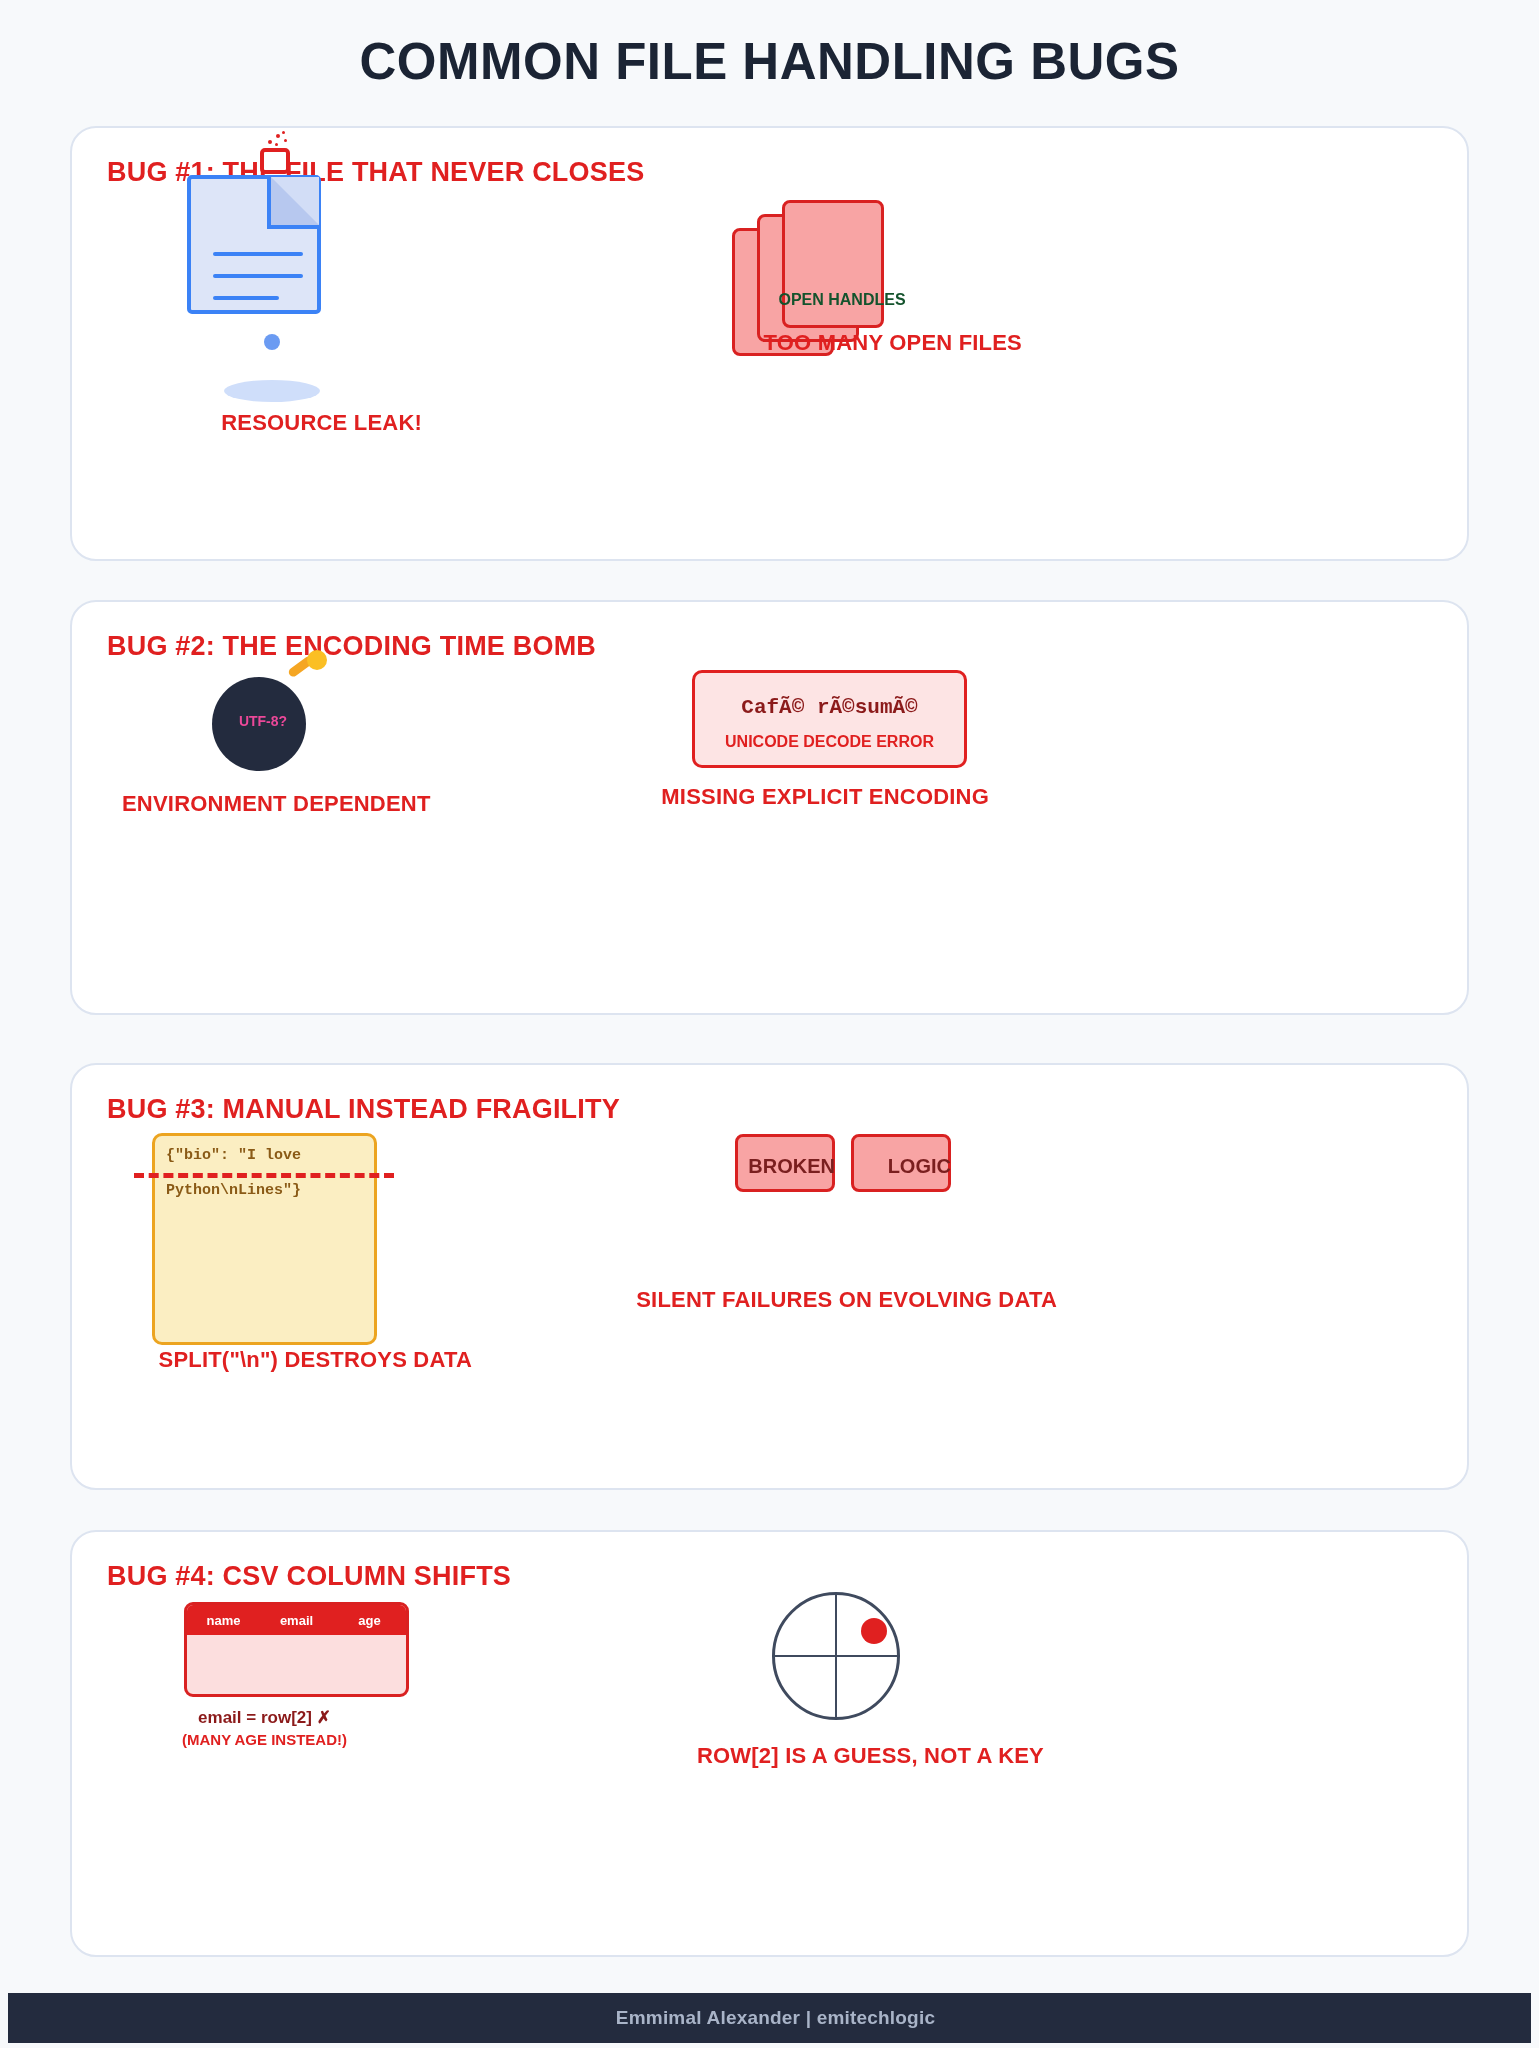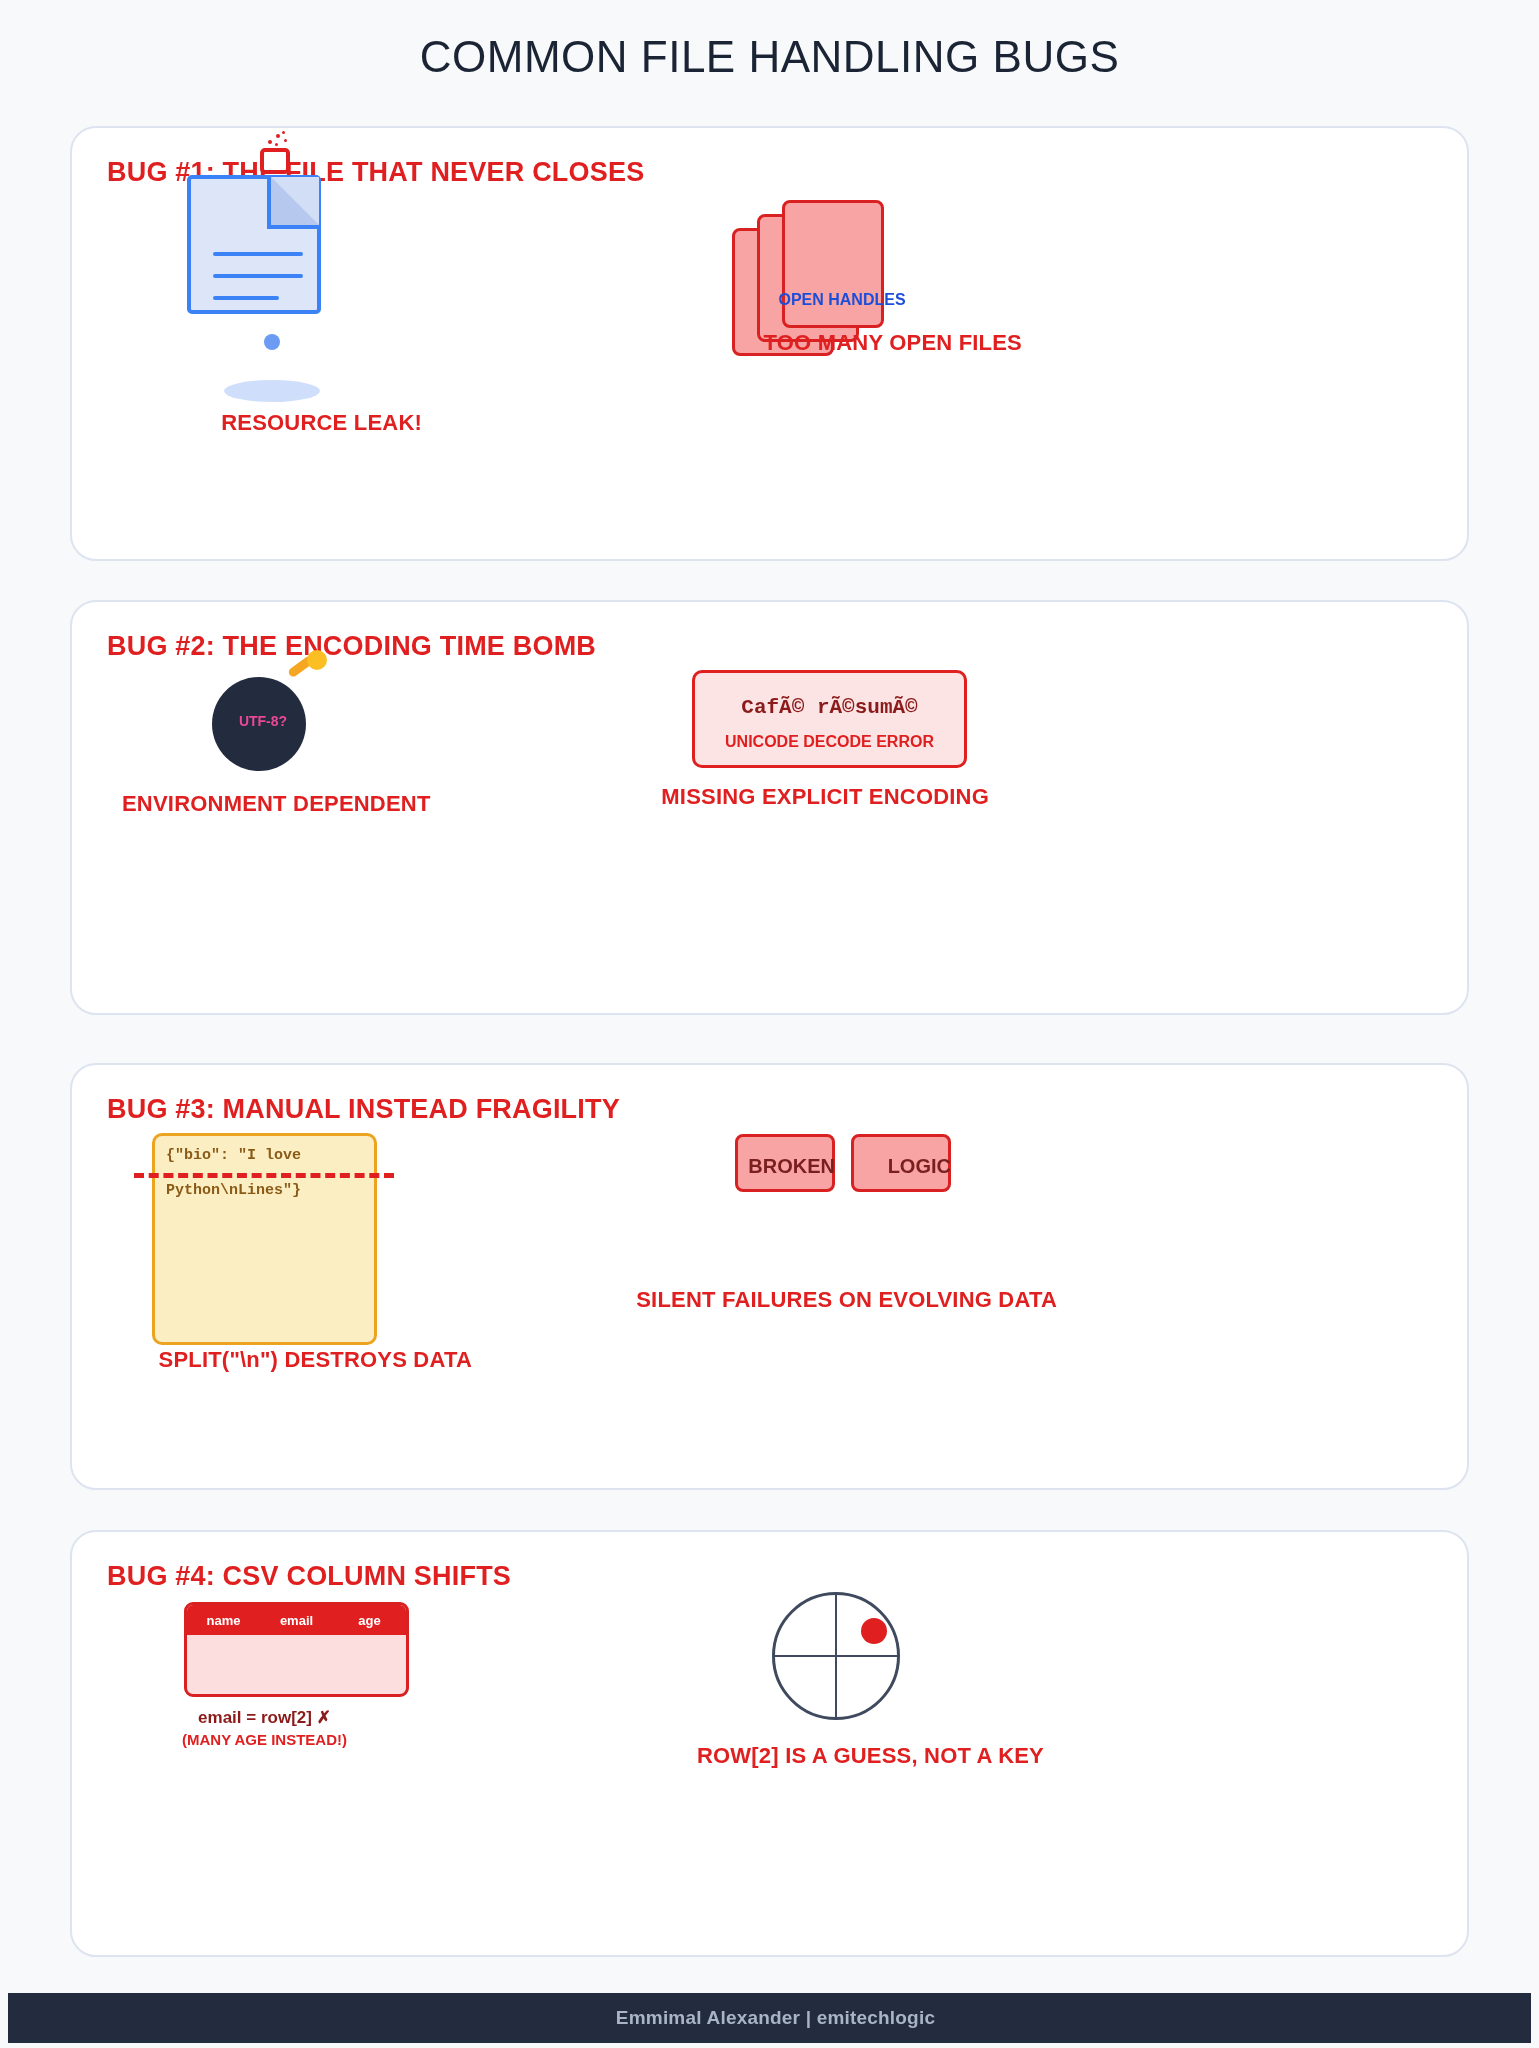--- a/index.html
+++ b/index.html
@@ -19,22 +19,22 @@
     background: #f7f9fb;
     overflow: hidden;
   }
 
   
   .main-title {
     position: absolute;
     left: 0; top: 32px;
     width: 1539px;
     text-align: center;
-    font-size: 44px;
-    font-weight: normal;
+    font-size: 51px;
+    font-weight: bold;
     letter-spacing: 0.5px;
     color: #1b2434;
     font-family: "Liberation Sans", sans-serif;
   }
 
   
   .card {
     position: absolute;
     left: 70px;
     width: 1399px;
@@ -146,21 +146,21 @@
   .sc1 { left: 660px; top: 100px; width: 102px; height: 128px; }
   .sc2 { left: 685px; top: 86px;  width: 102px; height: 128px; }
   .sc3 { left: 710px; top: 72px;  width: 102px; height: 128px; }
   .stack-label {
     position: absolute;
     left: 660px; top: 163px;
     width: 220px;
     text-align: center;
     font-size: 16px;
     font-weight: bold;
-    color: #1d4ed8;
+    color: #14532d;
     white-space: nowrap;
   }
   #cap-toomany { left: 590px; top: 202px; width: 360px; }
 
   
   .bomb {
     position: absolute;
     left: 140px; top: 75px;
     width: 94px; height: 94px;
     border-radius: 50%;

